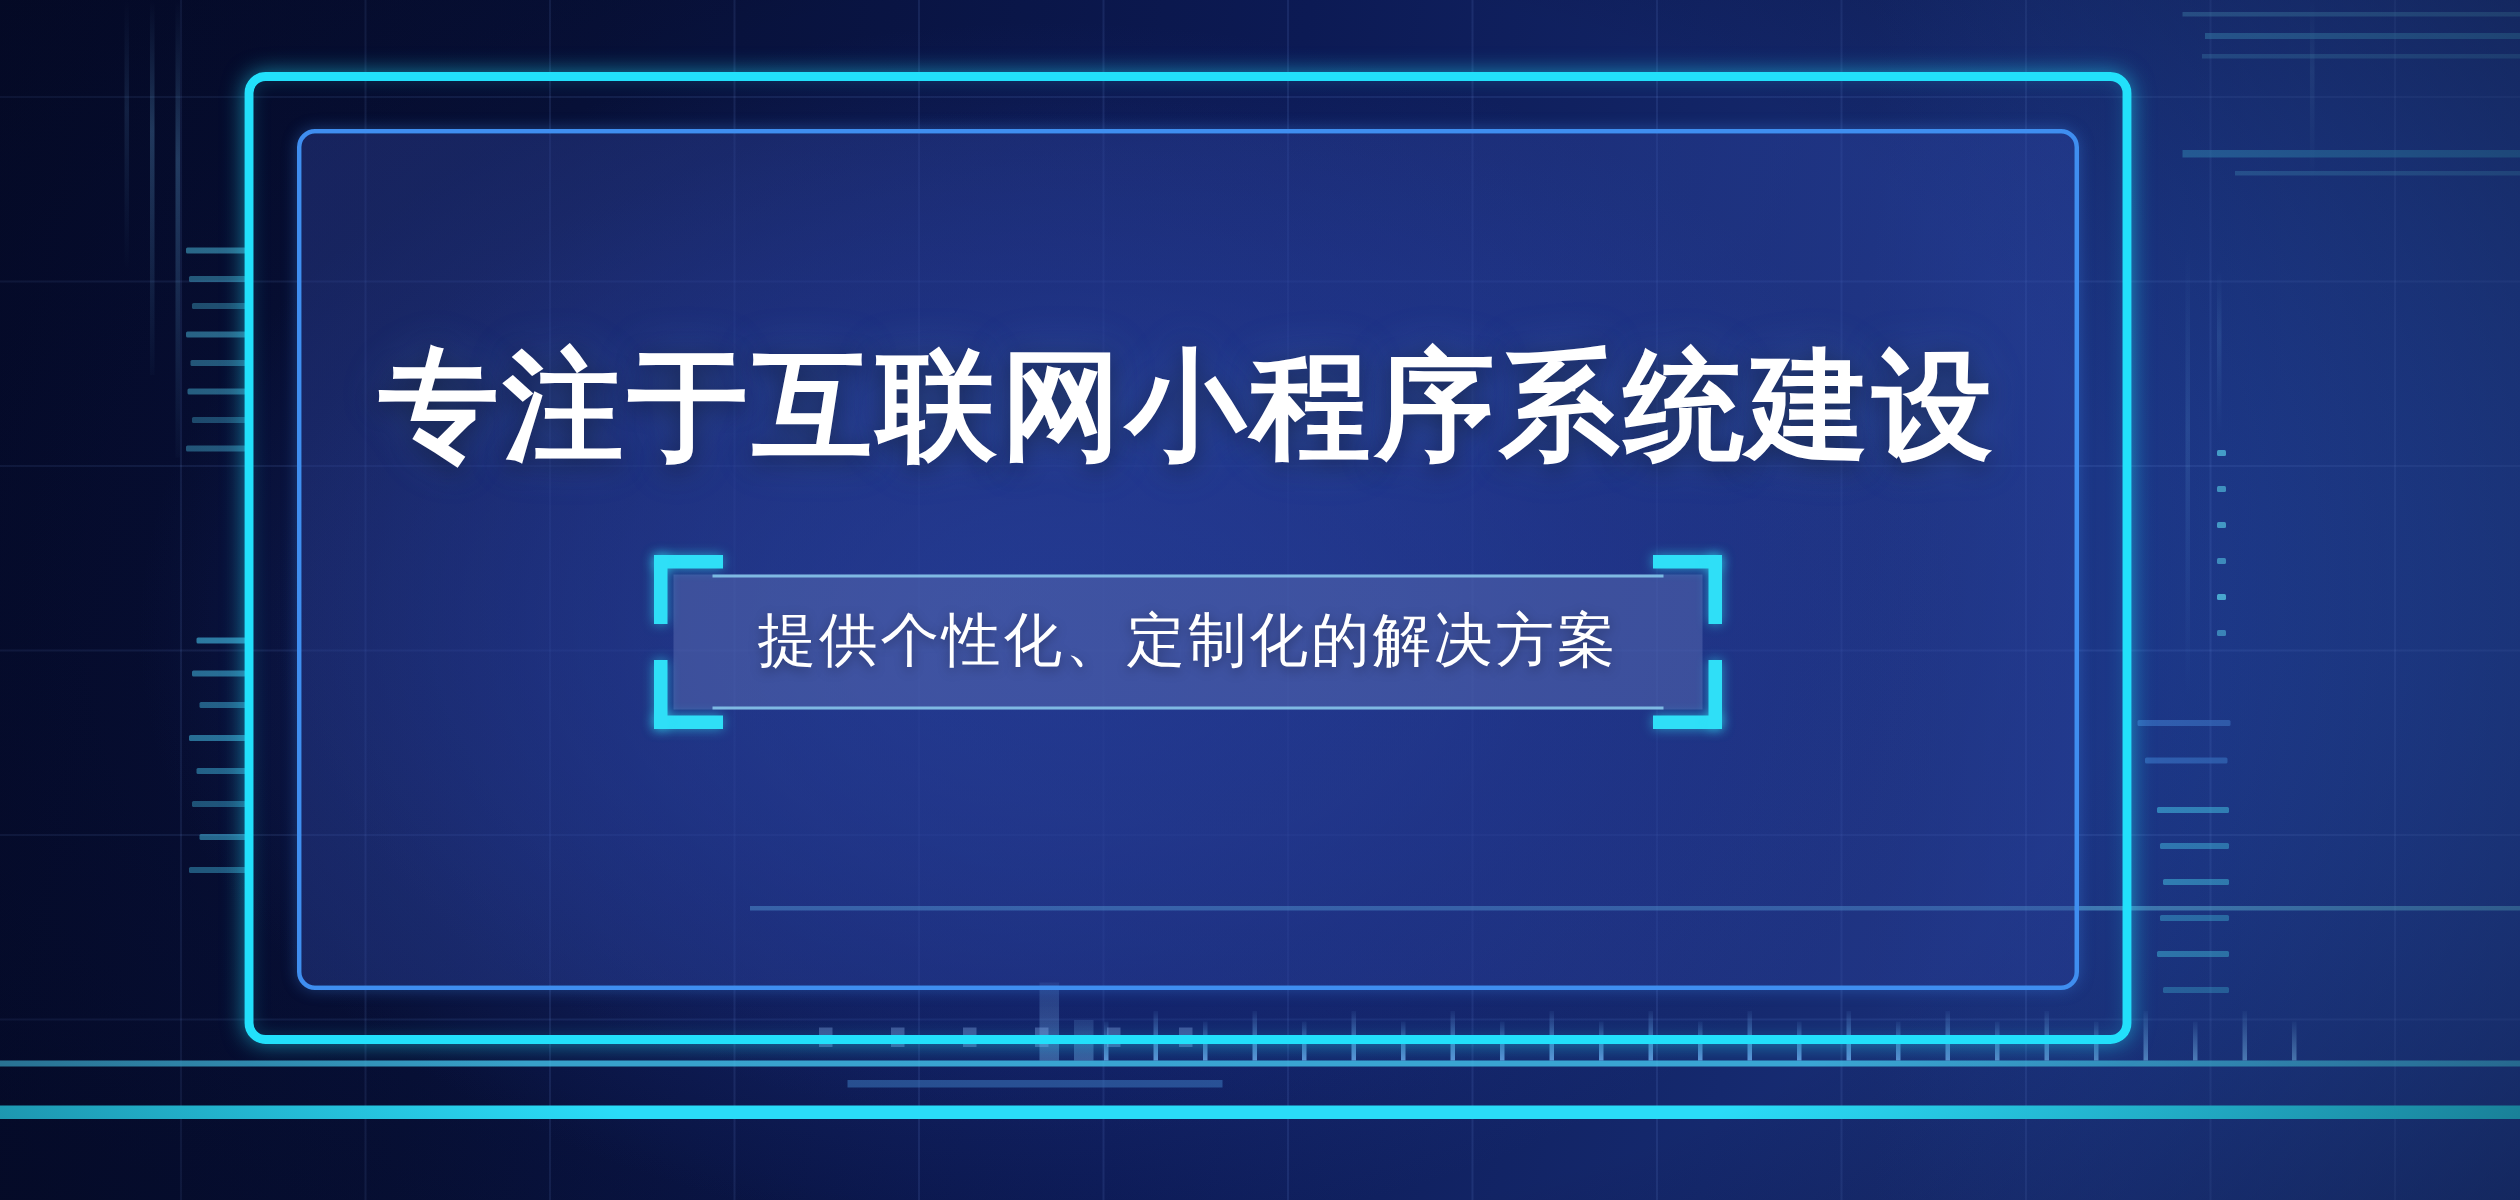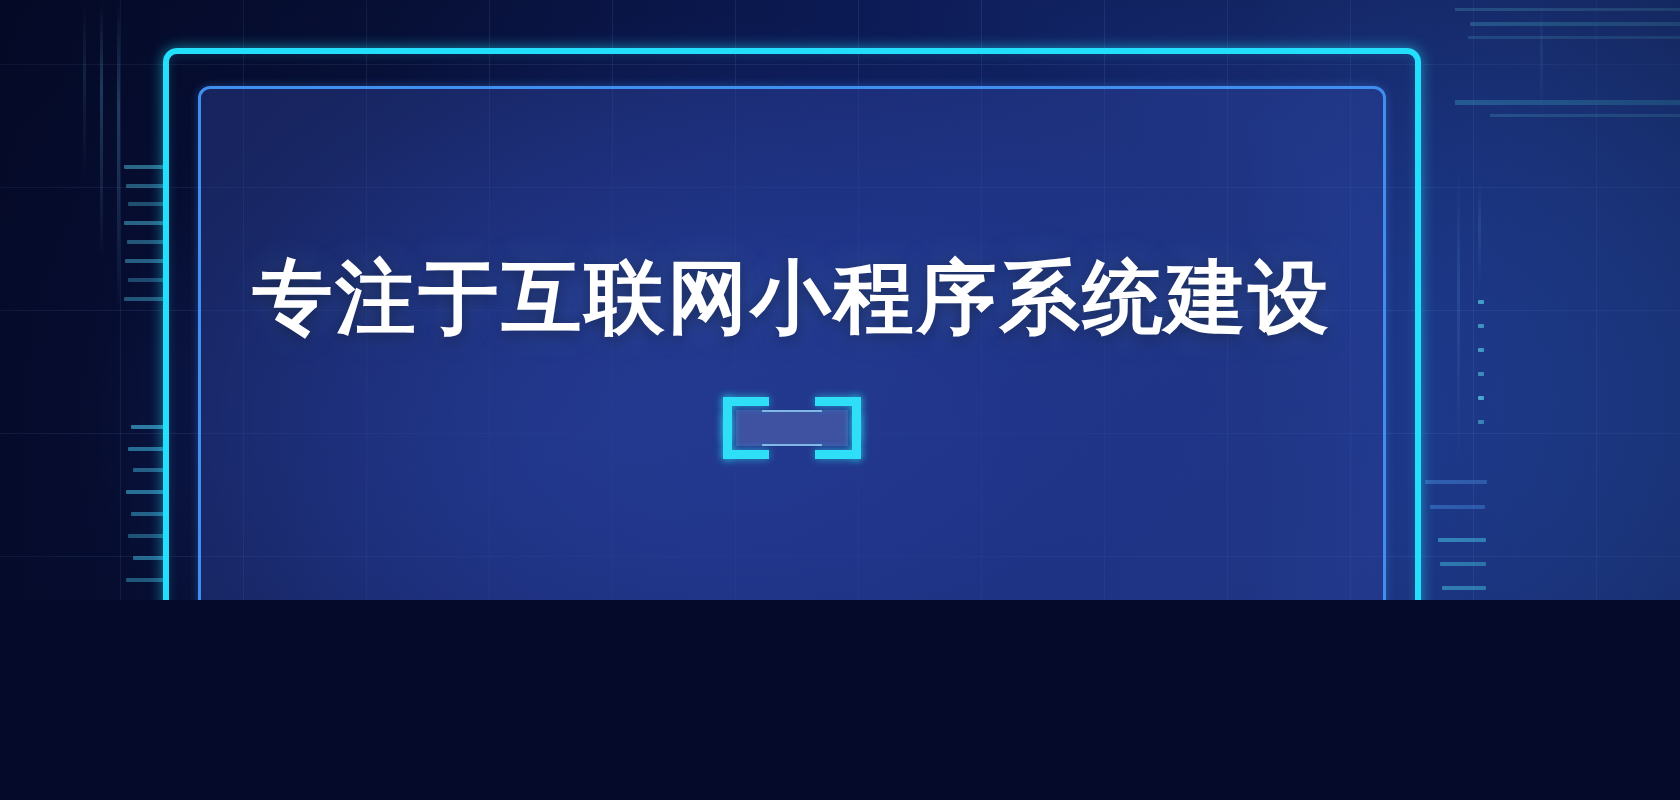--- a/index.html
+++ b/index.html
@@ -3,21 +3,21 @@
 <meta charset="utf-8">
 <style>
   * { margin:0; padding:0; box-sizing:border-box; }
   html,body { width:1680px; height:800px; }
   body {
     font-family:"Liberation Sans","DejaVu Sans",sans-serif;
     background:#050a2a; overflow:hidden; position:relative;
   }
 
   
-  #stage { position:absolute; inset:0; width:1680px; height:600px; overflow:hidden; }
+  #stage { position:absolute; inset:0; width:1680px; height:800px; overflow:hidden; }
 
   
   .bg-base {
     position:absolute; inset:0;
     background:
       radial-gradient(ellipse 780px 520px at 700px 420px, rgba(62,96,205,0.55) 0%, rgba(40,62,160,0.30) 45%, rgba(10,20,70,0) 78%),
       linear-gradient(100deg,#050b2c 0%,#071037 22%,#0c1a54 48%,#15296e 70%,#1d3480 86%,#21397f 100%);
   }
   .bg-right-wash {
     position:absolute; top:0; right:0; width:430px; height:100%;
@@ -212,20 +212,21 @@
 
   <div class="frame-outer"></div>
   <div class="frame-inner"></div>
 
   <div class="content">
 
     <div class="headline">专注于互联网小程序系统建设</div>
 
     <div class="subwrap">
       <div class="subbox">
+        <span class="subtitle">提供个性化、定制化的解决方案</span>
 
         <span class="brk tl">
             <i class="h"></i>
             <i class="v"></i>
           </span>
         <span class="brk tr">
             <i class="h"></i>
             <i class="v"></i>
           </span>
         <span class="brk bl">

